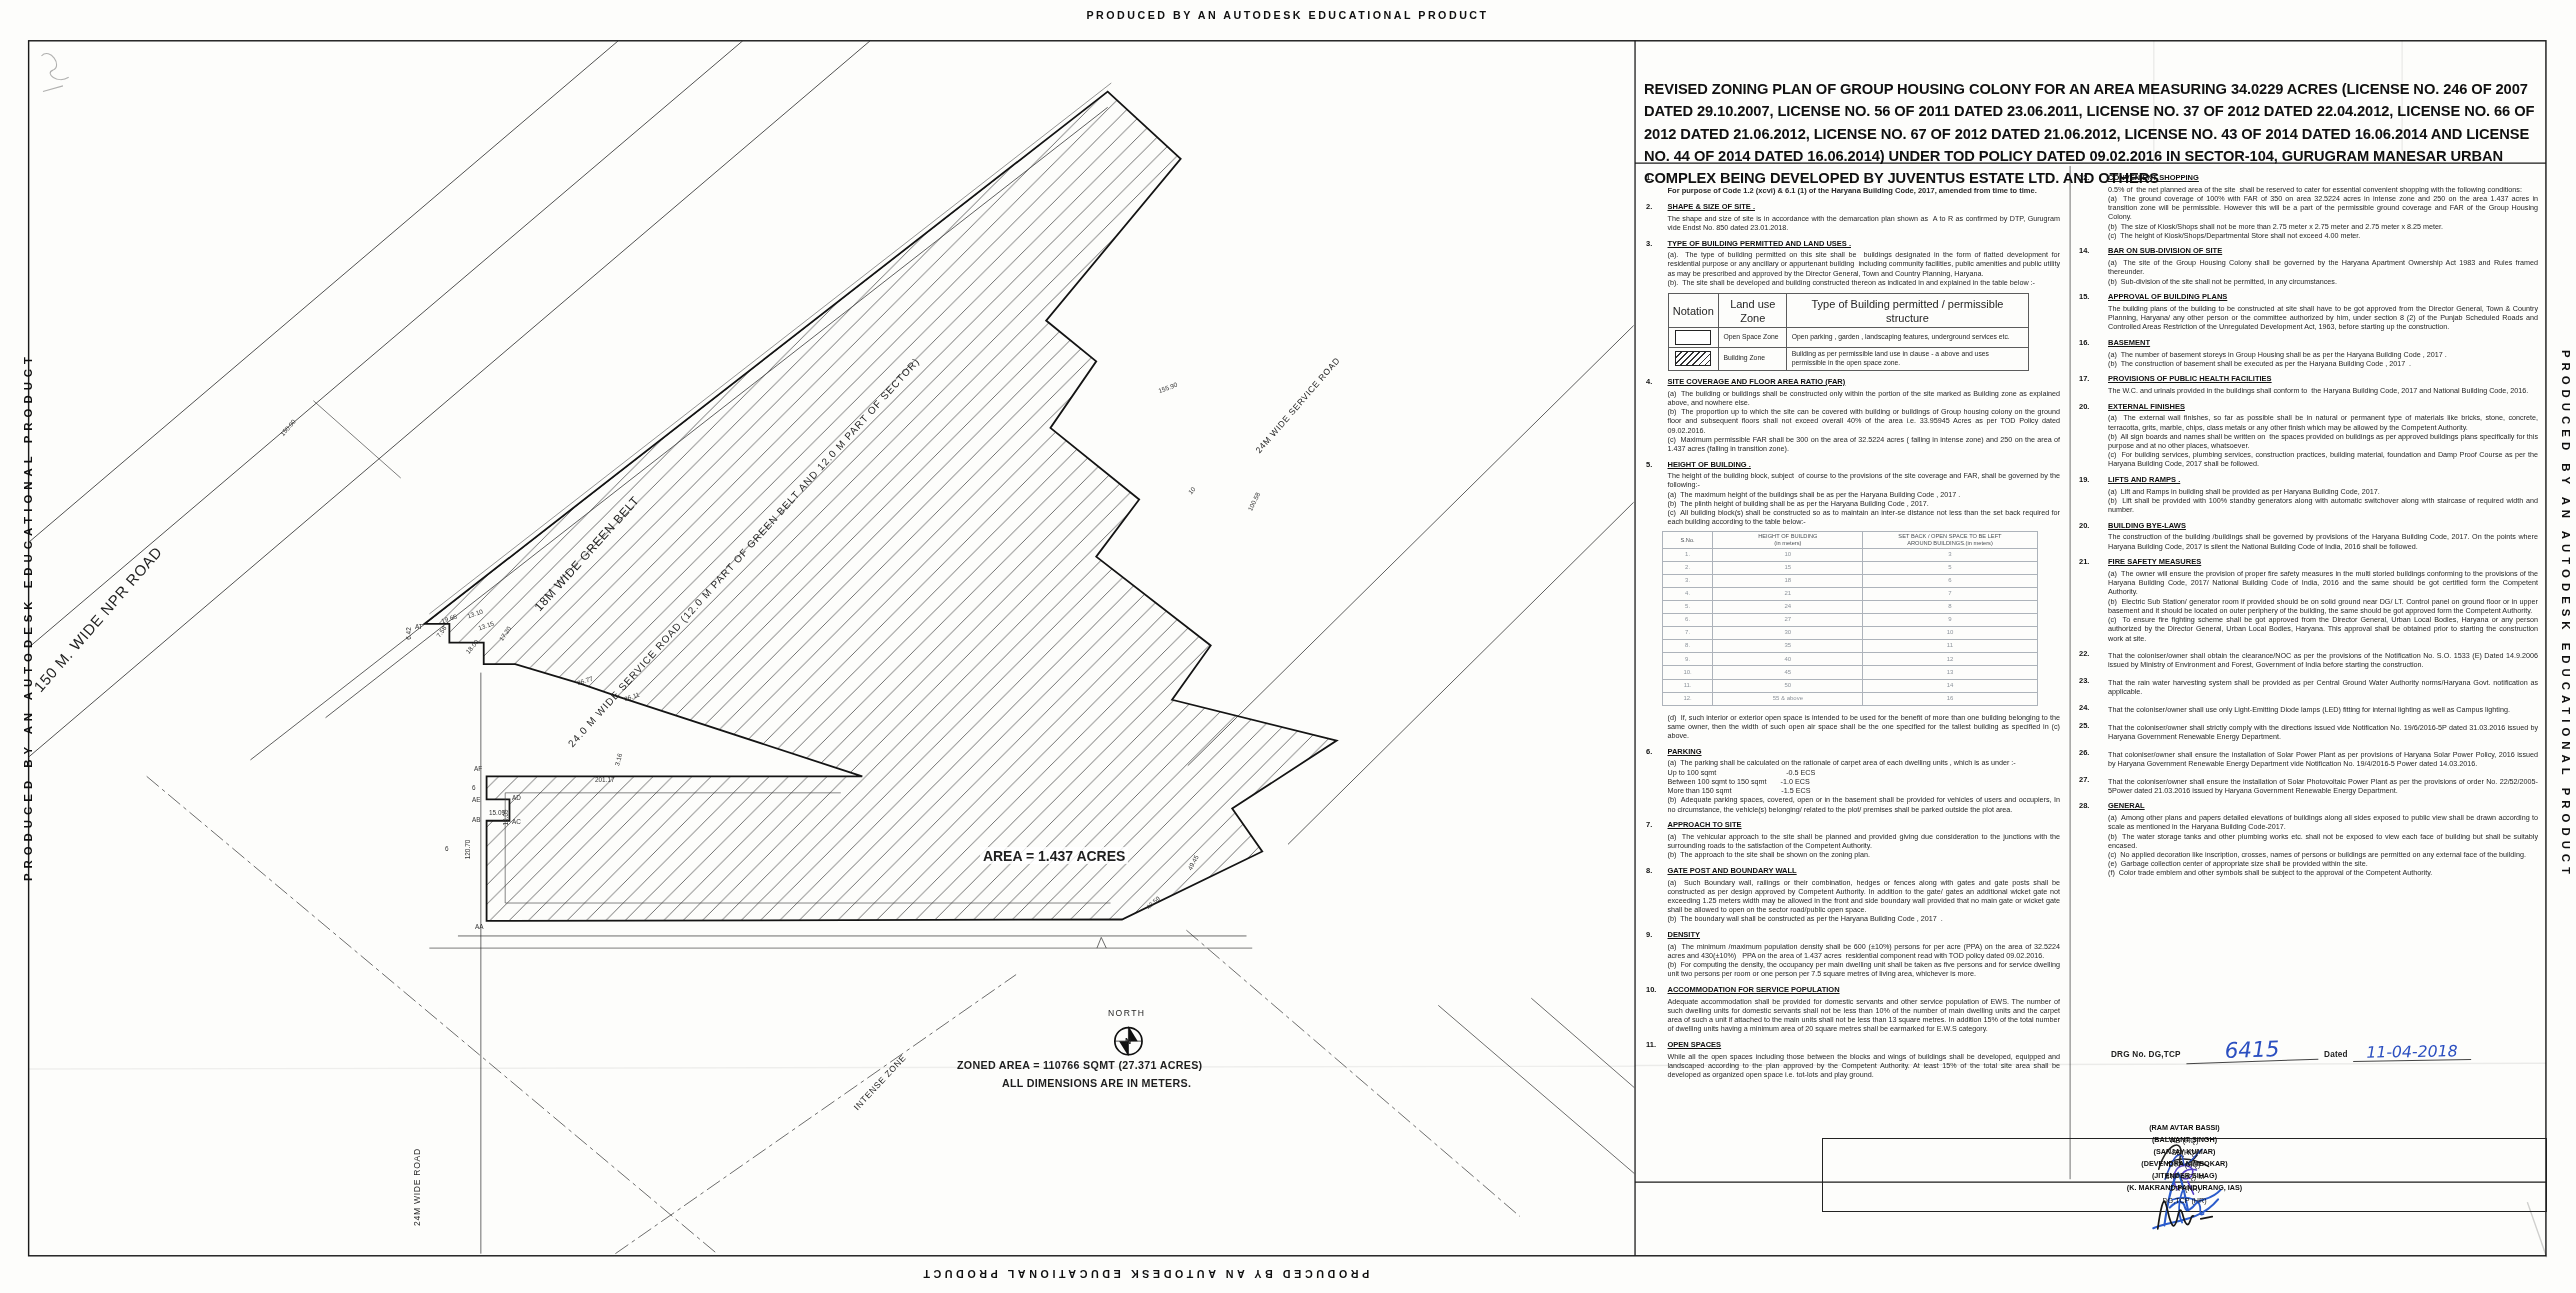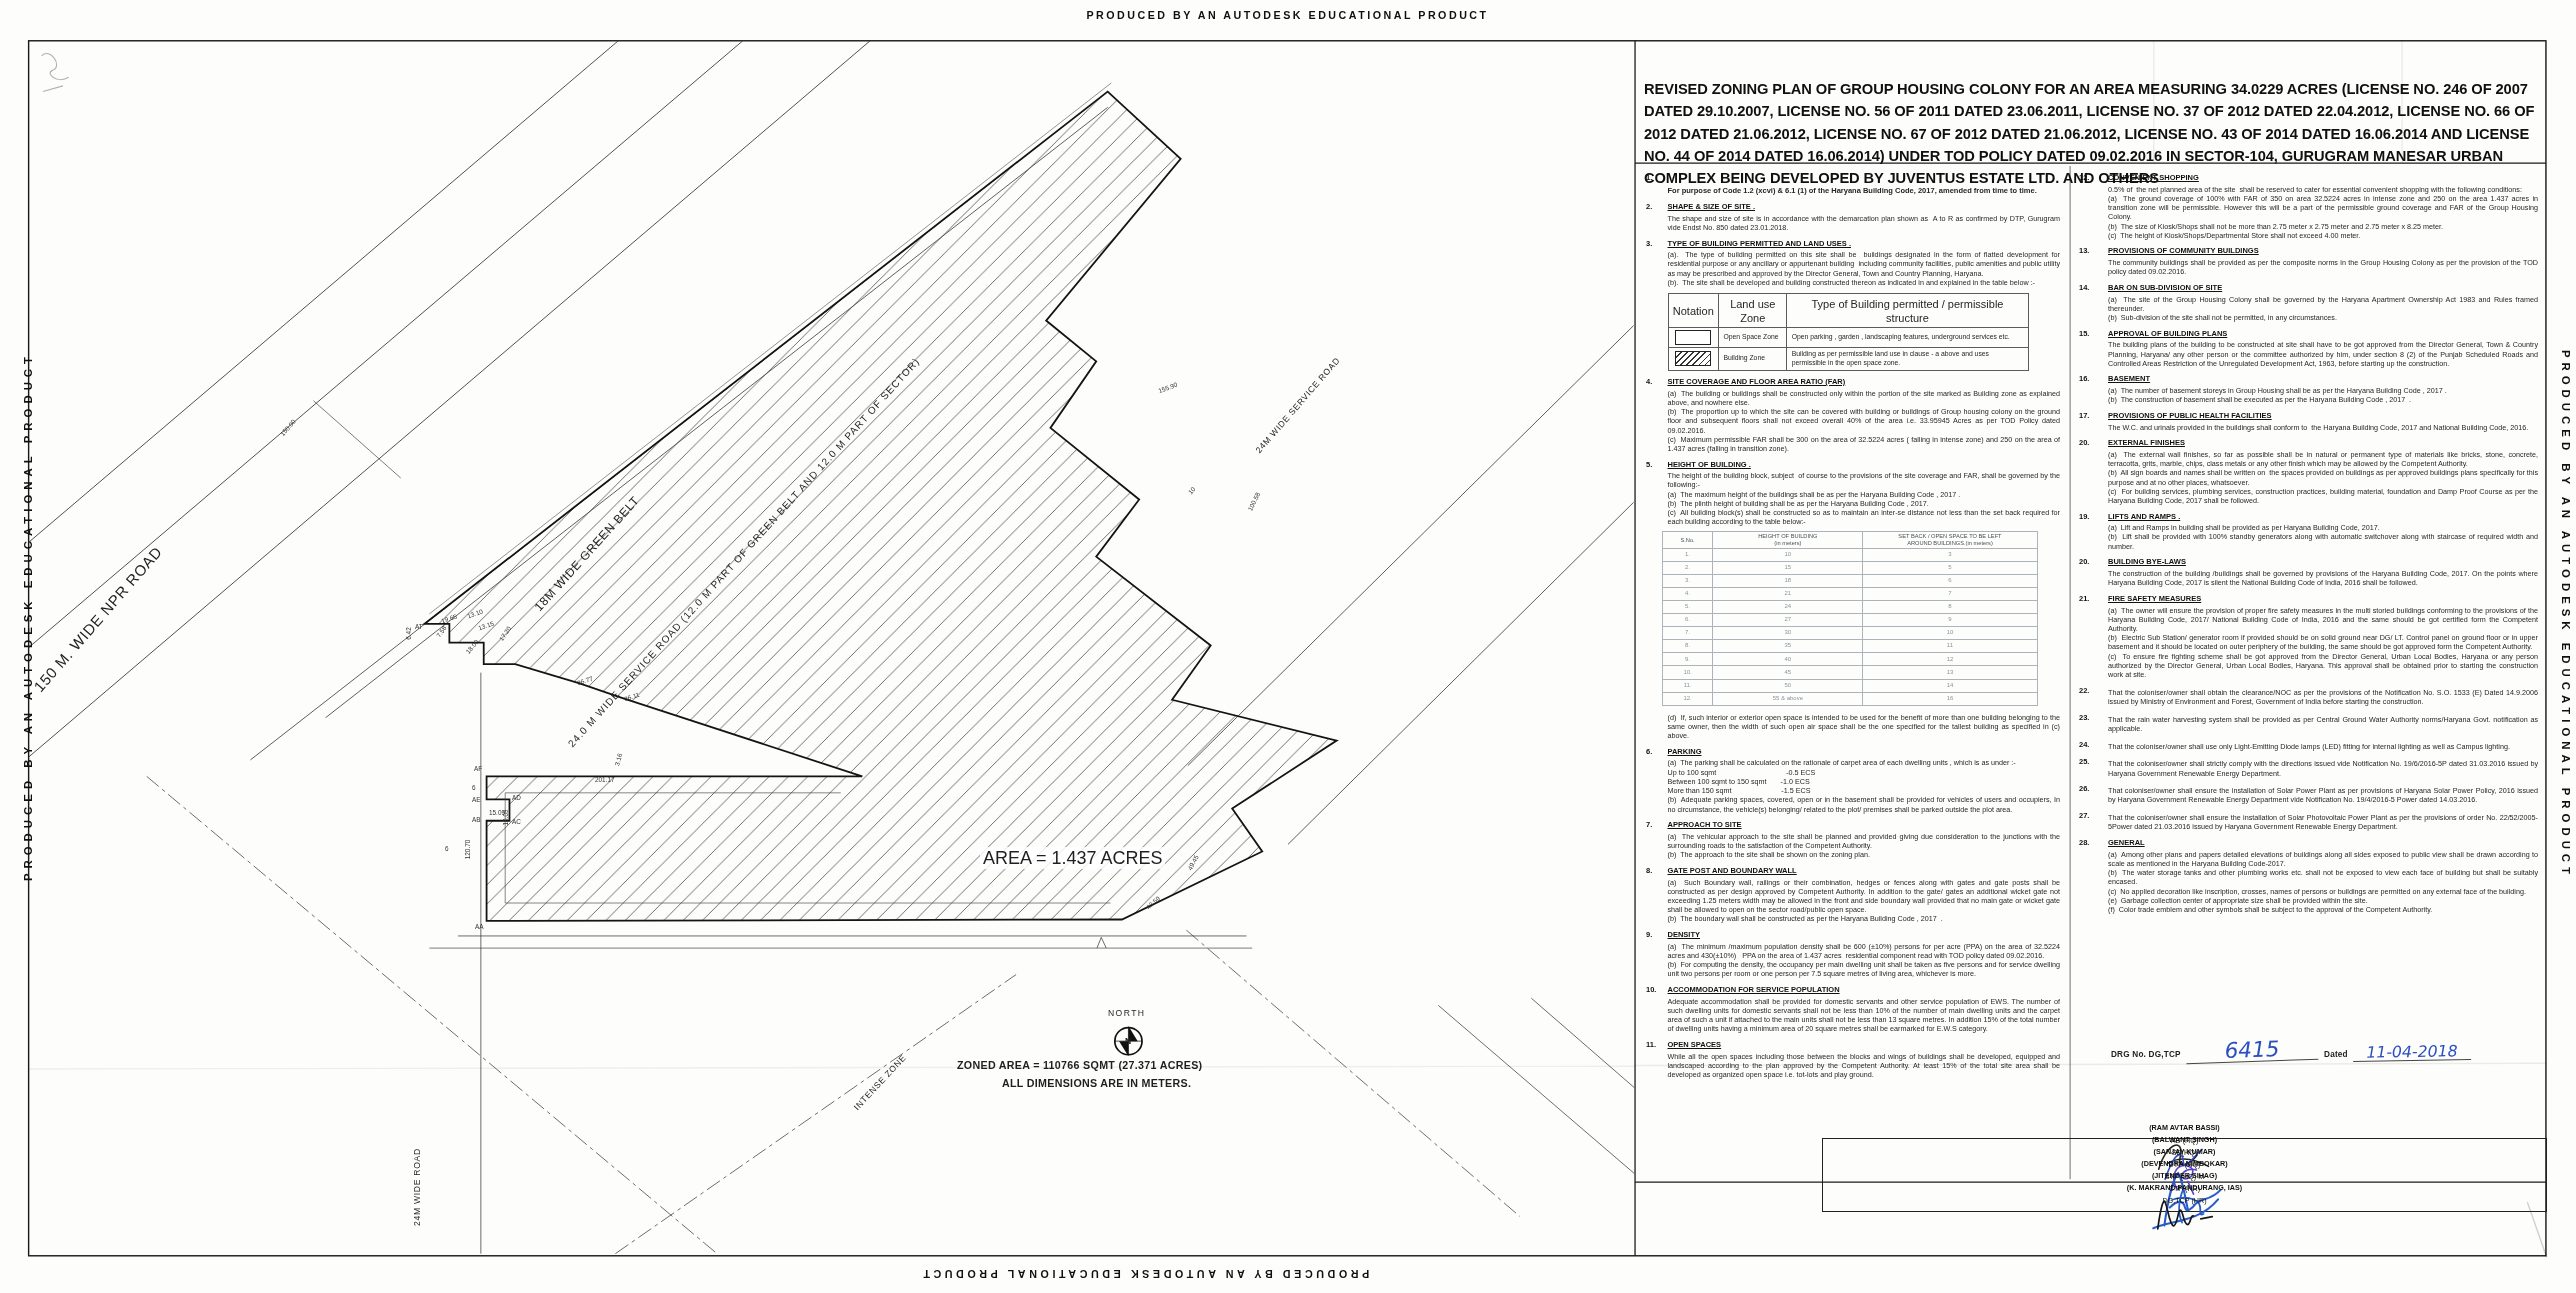--- a/index.html
+++ b/index.html
@@ -58,21 +58,21 @@
   .sig{flex:1;position:relative;text-align:center;}
   .sig svg{position:absolute;left:50%;top:-5.7px;transform:translateX(-50%);overflow:visible;}
   .sig-name{position:absolute;left:0;right:0;bottom:18.6px;font-size:7.2px;font-weight:700;color:#111;white-space:nowrap;}
   .sig-title{position:absolute;left:0;right:0;bottom:6.4px;font-size:7.2px;color:#111;}
 
   
   .plab{position:absolute;white-space:nowrap;color:#1f1f1f;}
   .road-label{letter-spacing:0.7px;font-weight:400;}
   .dm{position:absolute;font-size:6.4px;color:#333;white-space:nowrap;}
   .pt{position:absolute;font-size:6.4px;color:#333;white-space:nowrap;}
-  .area-label{font-size:18px;font-weight:400;background:rgba(255,255,255,.82);padding:0.7px 2.9px;}
+  .area-label{font-size:14px;font-weight:700;background:rgba(255,255,255,.82);padding:0.7px 2.9px;}
   .zoned1,.zoned2{font-size:10.7px;font-weight:700;letter-spacing:0.3px;}
   .north-label{font-size:8.6px;letter-spacing:1.4px;}
   .compass-n{font-size:8.6px;font-weight:700;}
   .zone-label{font-size:8.6px;letter-spacing:0.7px;transform-origin:0 100%;}
 </style>
 </head>
 <body>
 
 <div class="page">
 
@@ -384,25 +384,20 @@
   <div class="col col2">
     <div class="cl">
       <div class="no">12.</div>
       <div class="ct"><span class="hd">CONVENIENT SHOPPING</span>
         <div class="bd">0.5% of  the net planned area of the site  shall be reserved to cater for essential convenient shopping with the following conditions:
 (a)  The ground coverage of 100% with FAR of 350 on area 32.5224 acres in intense zone and 250 on the area 1.437 acres in transition zone will be permissible. However this will be a part of the permissible ground coverage and FAR of the Group Housing Colony.
 (b)  The size of Kiosk/Shops shall not be more than 2.75 meter x 2.75 meter and 2.75 meter x 8.25 meter.
 (c)  The height of Kiosk/Shops/Departmental Store shall not exceed 4.00 meter.</div></div>
     </div>
     <div class="cl">
-      <div class="no">13.</div>
-      <div class="ct"><span class="hd">PROVISIONS OF COMMUNITY BUILDINGS</span>
-        <div class="bd">The community buildings shall be provided as per the composite norms in the Group Housing Colony as per the provision of the TOD policy dated 09.02.2016.</div></div>
-    </div>
-    <div class="cl">
       <div class="no">14.</div>
       <div class="ct"><span class="hd">BAR ON SUB-DIVISION OF SITE</span>
         <div class="bd">(a)  The site of the Group Housing Colony shall be governed by the Haryana Apartment Ownership Act 1983 and Rules framed thereunder.
 (b)  Sub-division of the site shall not be permitted, in any circumstances.</div></div>
     </div>
     <div class="cl">
       <div class="no">15.</div>
       <div class="ct"><span class="hd">APPROVAL OF BUILDING PLANS</span>
         <div class="bd">The building plans of the building to be constructed at site shall have to be got approved from the Director General, Town &amp; Country Planning, Haryana/ any other person or the committee authorized by him, under section 8 (2) of the Punjab Scheduled Roads and Controlled Areas Restriction of the Unregulated Development Act, 1963, before starting up the construction.</div></div>
     </div>

